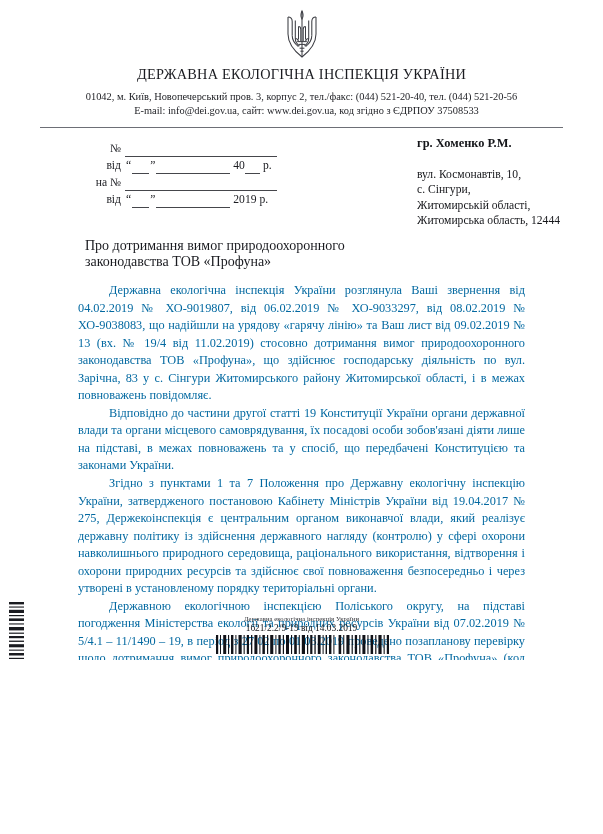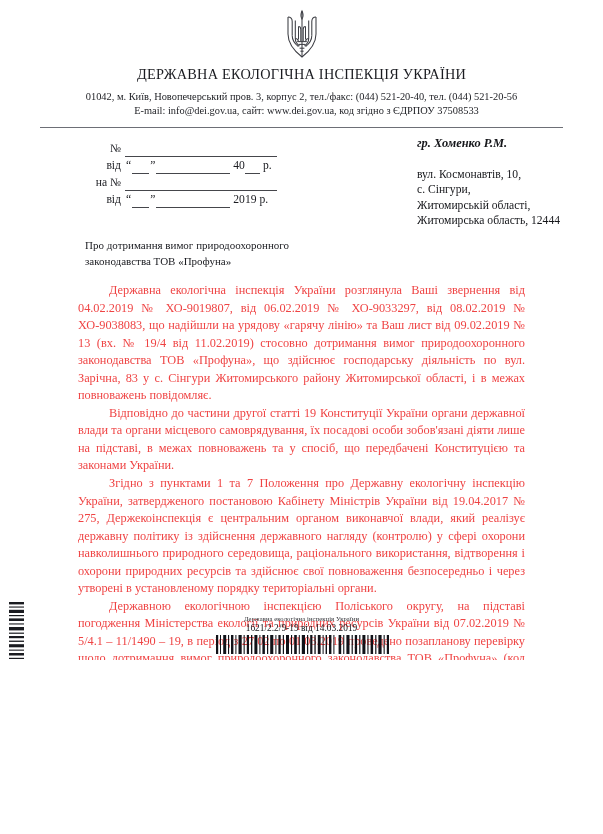--- a/index.html
+++ b/index.html
@@ -103,43 +103,42 @@
     top: 0;
     font-size: 11.6px;
     line-height: 15.6px;
     color: #15161a;
   }
   .addressee-name {
     font-weight: bold;
     font-size: 12.4px;
     margin-bottom: 15px;
     white-space: nowrap;
-    font-style: italic;
   }
   .addressee-line {
     white-space: nowrap;
   }
 
   
   .subject {
     margin: 6px 0 8px 85px;
     width: 300px;
-    font-size: 11px;
+    font-size: 14px;
     line-height: 15.5px;
     color: #1a1b20;
   }
   .subject div { white-space: nowrap; }
 
   
   .body-text {
     margin: 13px 78px 0 78px;
     font-size: 12.3px;
     line-height: 17.55px;
     text-align: justify;
-    color: #ef4444;
+    color: #0369a1;
   }
   .body-text p {
     margin: 0;
     text-indent: 31px;
     text-align: justify;
     text-align-last: left;
     hyphens: none;
   }
 
   

